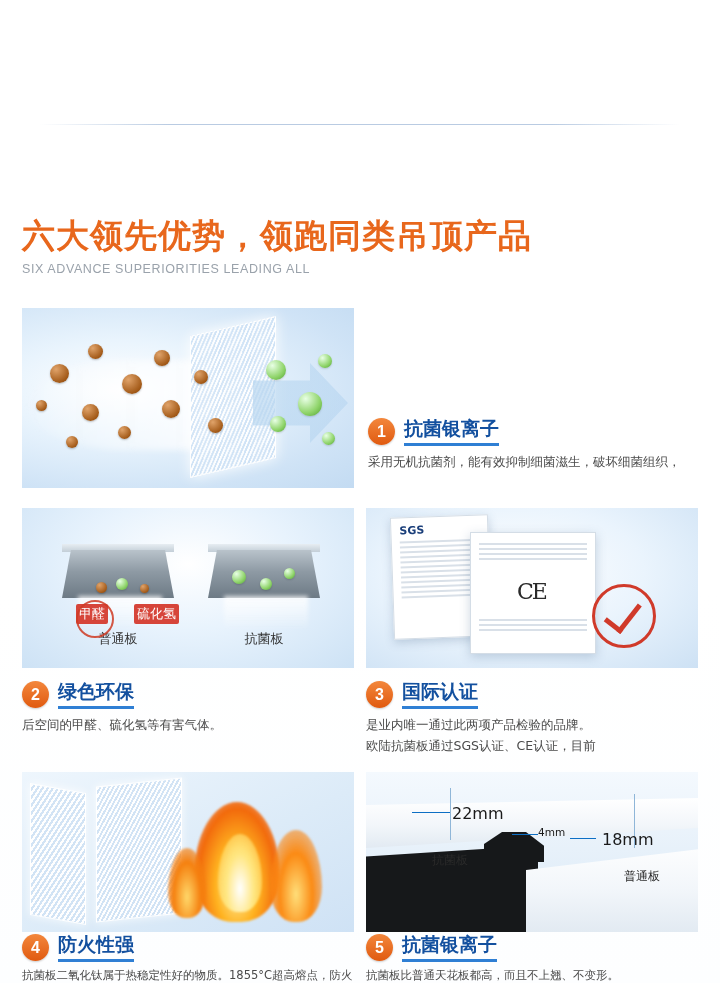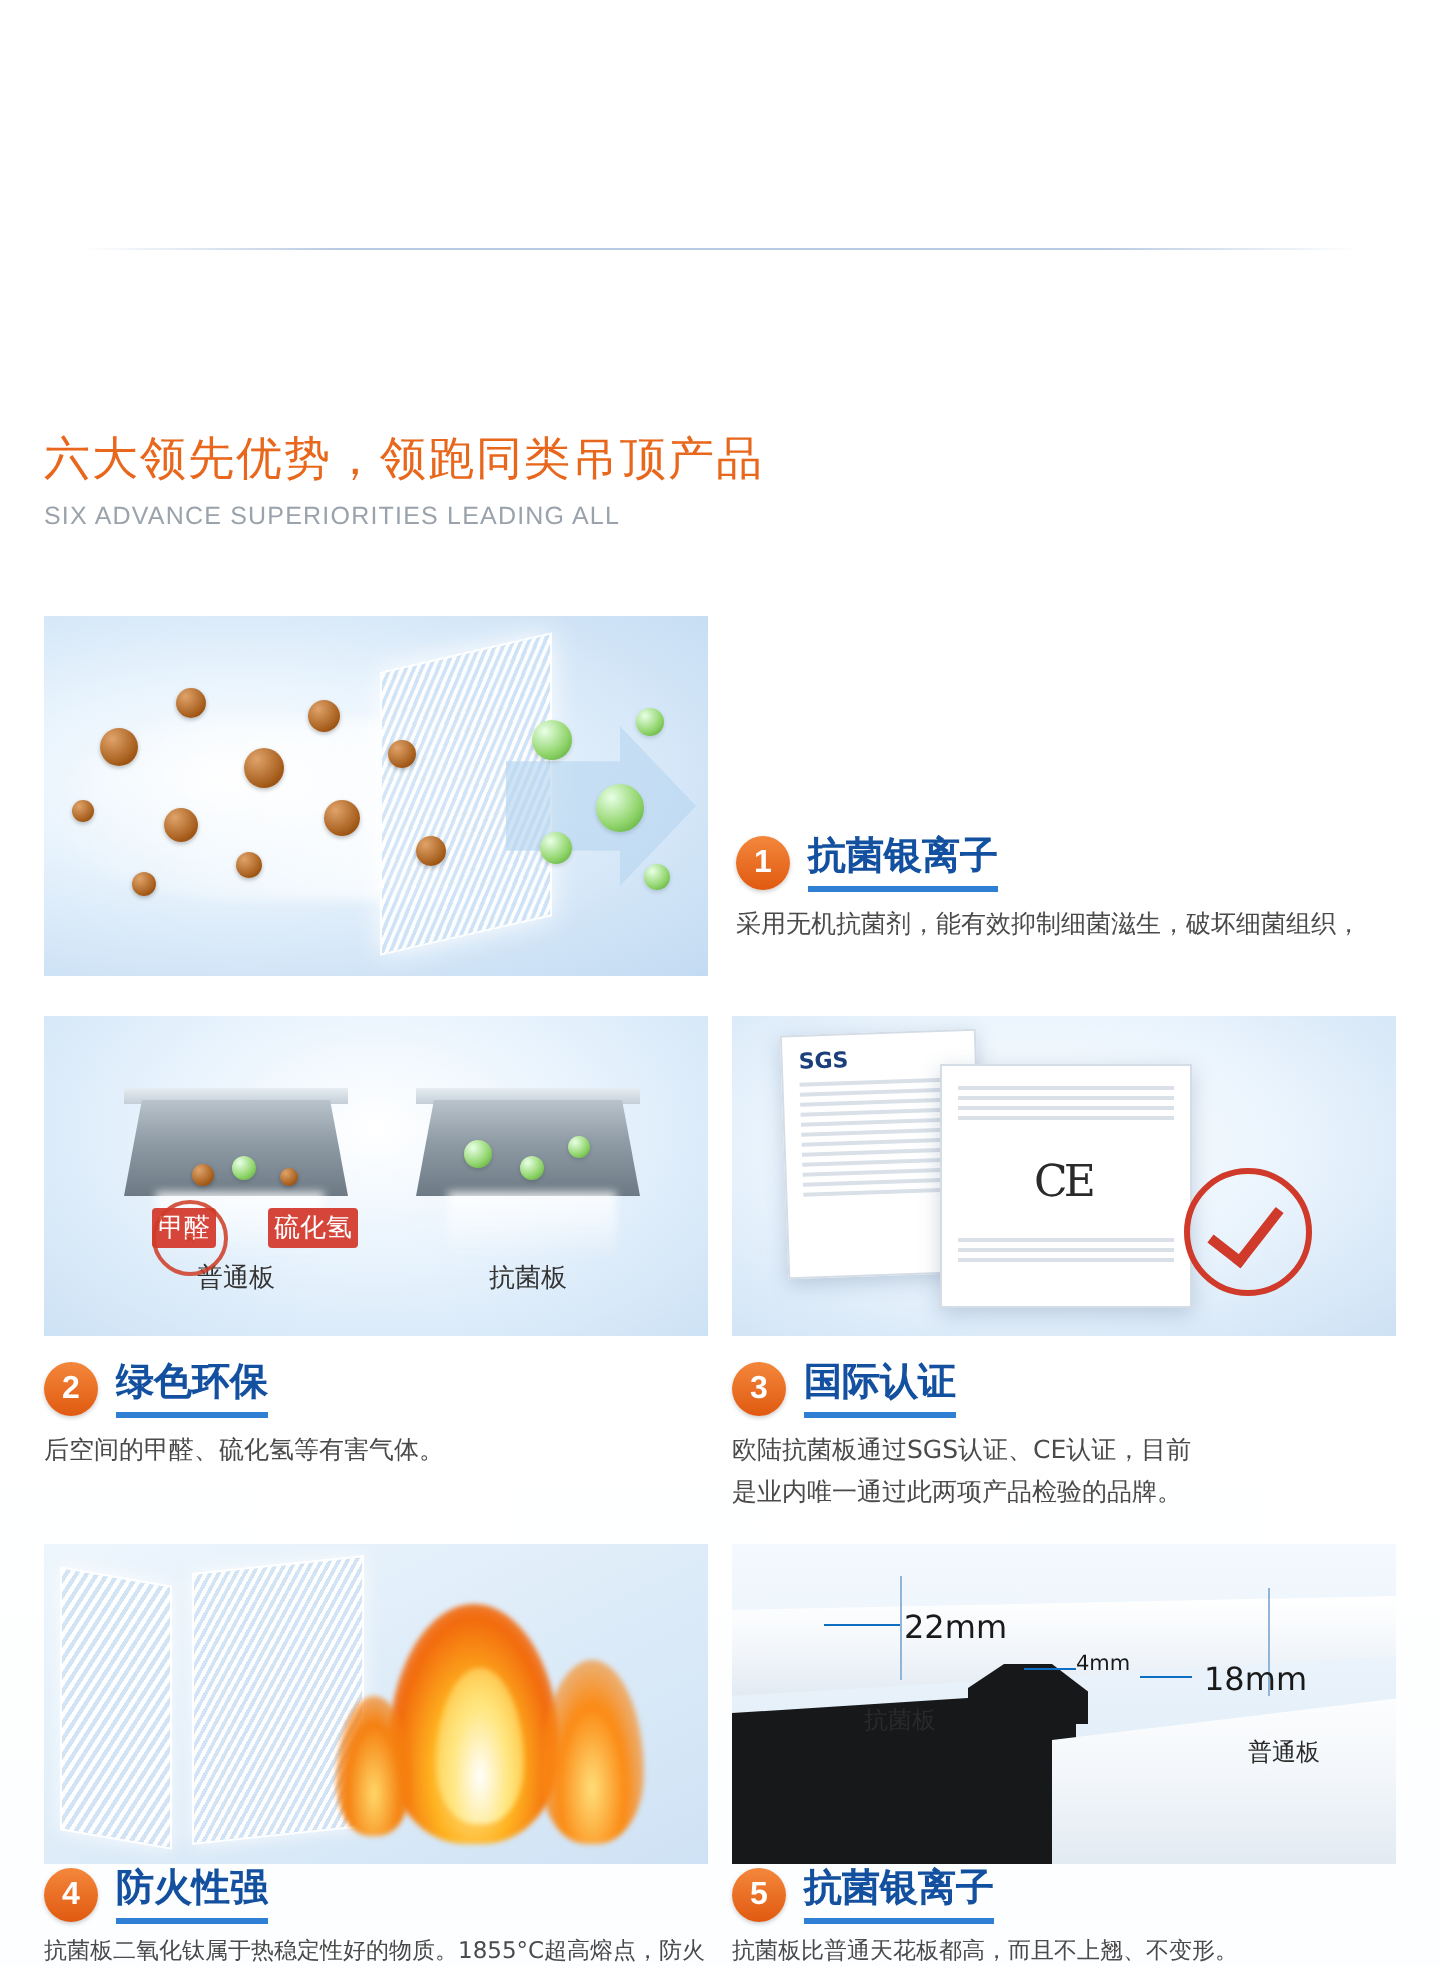--- a/index.html
+++ b/index.html
@@ -50,26 +50,26 @@
 
   
   .sec-head {
     position: absolute;
     top: 218px;
     left: 22px;
     width: 660px;
   }
   .sec-head-cn {
     font-family: "DejaVu Sans", "Liberation Sans", sans-serif;
-    font-size: 23px;
+    font-size: 33px;
     color: #e8671c;
     letter-spacing: 1px;
     line-height: 1.1;
     margin: 0;
-    font-weight: normal;
+    font-weight: bold;
   }
   .sec-head-en {
     font-size: 12.5px;
     color: #9aa2ab;
     letter-spacing: 0.6px;
     margin-top: 8px;
     font-weight: normal;
   }
 
   
@@ -408,22 +408,22 @@
     <div class="check-circle" style="left:226px; top:76px;">
       <div class="check-mark"></div>
     </div>
   </div>
 
   <div class="badge-row" style="left:366px; top:681px;">
     <div class="badge">3</div>
     <div class="badge-label">国际认证</div>
   </div>
   <div class="desc" style="left:366px; top:715px; width:330px;">
+    <div>是业内唯一通过此两项产品检验的品牌。</div>
     <div>欧陆抗菌板通过SGS认证、CE认证，目前</div>
-    <div>是业内唯一通过此两项产品检验的品牌。</div>
   </div>
 
   <div class="imgbox" style="left:22px; top:772px; width:332px; height:160px;">
     <div style="position:absolute; inset:0; background:linear-gradient(to bottom right, #eef6fd 0%, #dcebf8 55%, #cfe2f5 100%);"></div>
 
     <div class="panel-sheet" style="left:8px; top:16px; width:54px; height:130px; transform: skewY(10deg);"></div>
     <div class="panel-sheet" style="left:74px; top:10px; width:84px; height:134px; transform: skewY(-6deg);"></div>
 
     <div class="flame" style="left:172px; top:30px; width:86px; height:120px; background:radial-gradient(ellipse at 50% 70%, #fff3b0 0%, #ffb320 35%, #f26a0c 65%, rgba(214,60,10,0.1) 100%);"></div>
     <div class="flame" style="left:196px; top:62px; width:44px; height:78px; background:radial-gradient(ellipse at 50% 70%, #ffffff 0%, #ffe680 45%, rgba(255,180,40,0.25) 100%);"></div>

